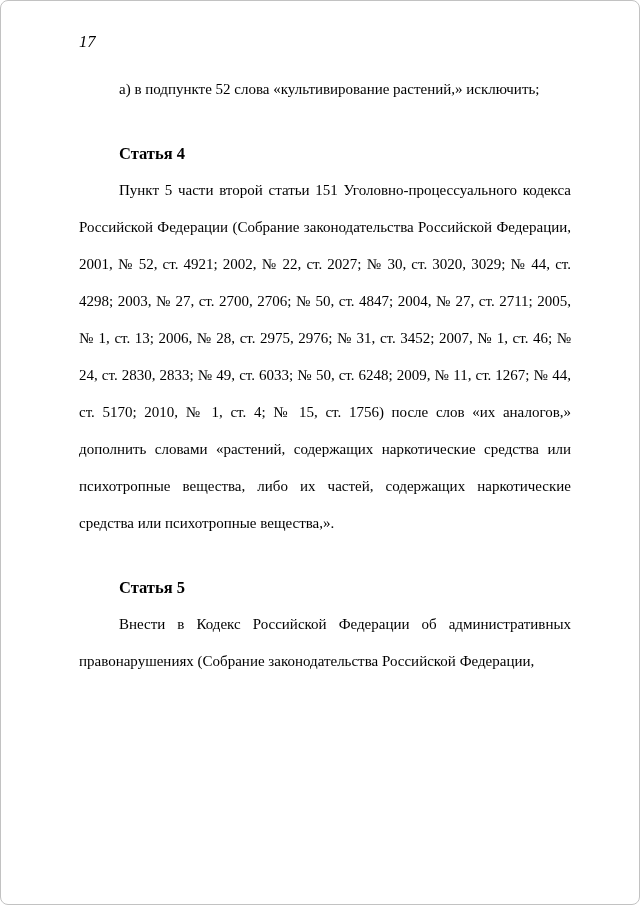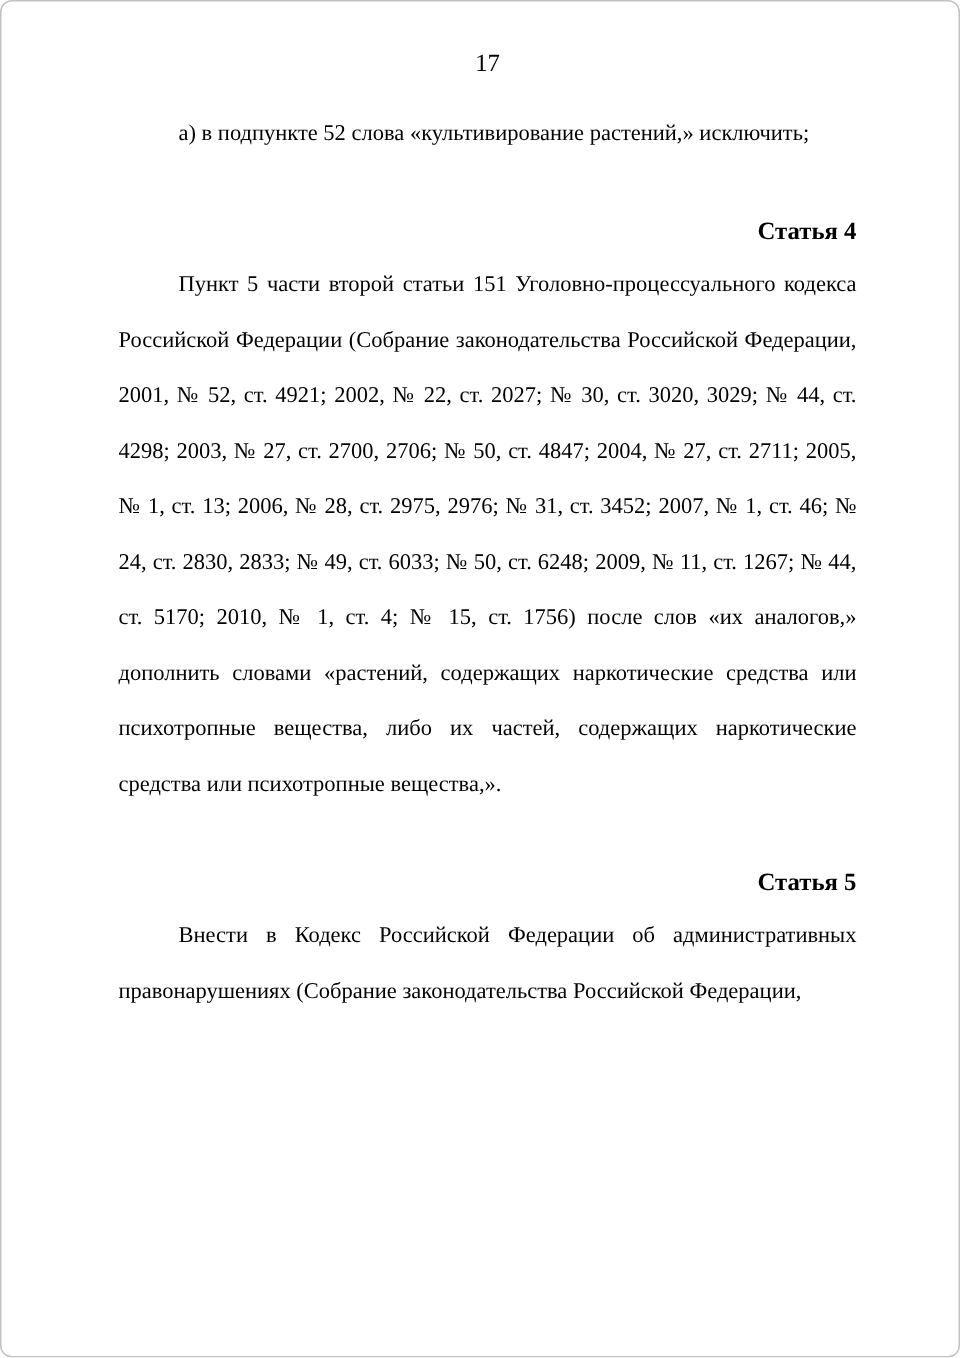--- a/index.html
+++ b/index.html
@@ -18,39 +18,39 @@
     height: 905px;
     background: #ffffff;
     border: 1px solid #c2c2c2;
     border-radius: 8px;
     padding: 22px 68px 0 78px;
     font-family: "Liberation Serif", "DejaVu Serif", serif;
     color: #000000;
     overflow: hidden;
   }
   .page-number {
-    text-align: center;
     font-size: 16.5px;
     line-height: 37px;
     margin: 0 0 11px 0;
+    font-style: italic;
   }
   .para {
     margin: 0;
     font-size: 15px;
     line-height: 37px;
     text-indent: 40px;
     text-align: justify;
   }
   .heading {
     margin: 27px 0 0 0;
     font-size: 16.5px;
     line-height: 37px;
     font-weight: bold;
     text-indent: 40px;
-    text-align: right;
+    text-align: left;
   }
 </style>
 </head>
 <body>
 
 <div class="page">
   <div class="page-number">17</div>
 
   <p class="para">а) в подпункте 52 слова «культивирование растений,» исключить;</p>
 

